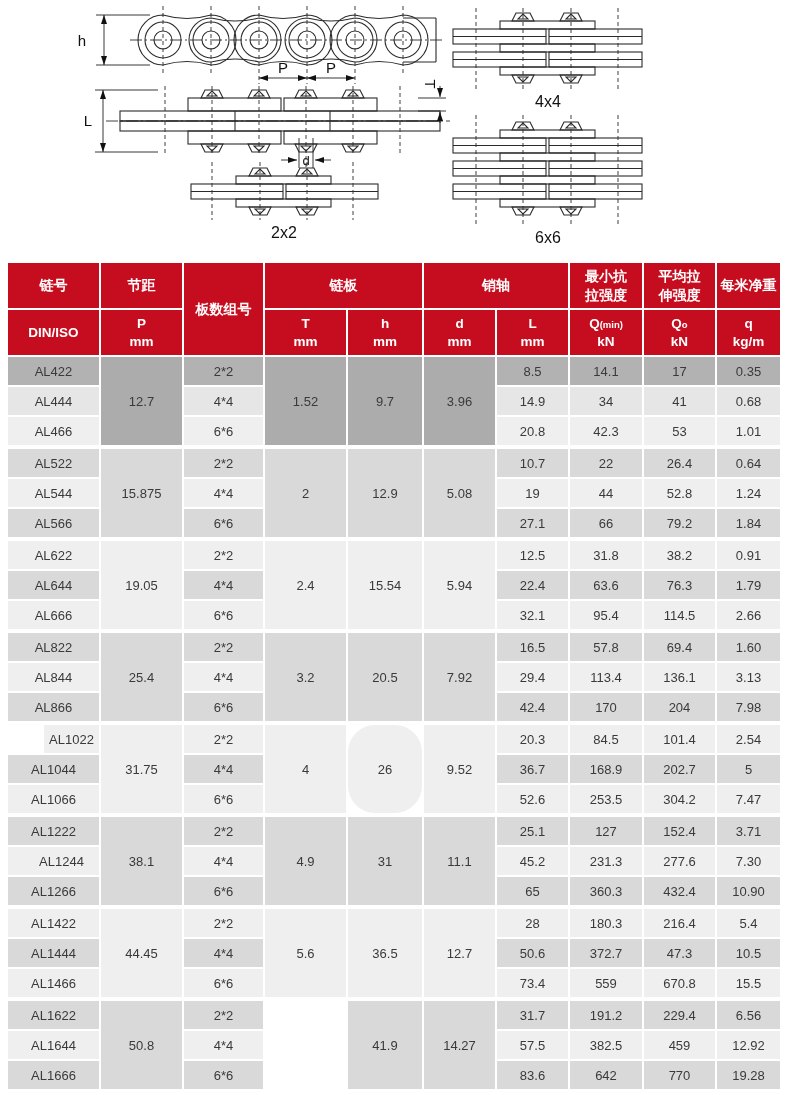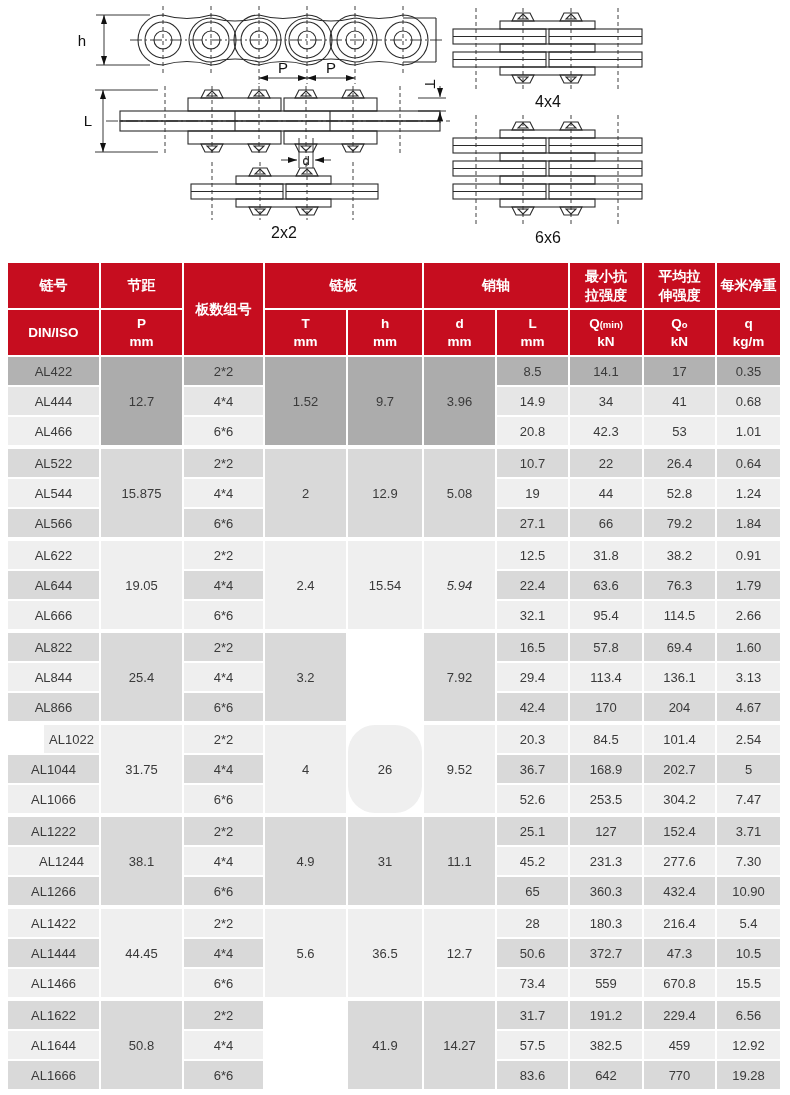--- a/index.html
+++ b/index.html
@@ -319,21 +319,21 @@
           <div class="tcell s-med" style="grid-area: 3 / 3 / span 1;">6*6</div>
           <div class="tcell s-med" style="grid-area: 3 / 7 / span 1;">27.1</div>
           <div class="tcell s-med" style="grid-area: 3 / 8 / span 1;">66</div>
           <div class="tcell s-med" style="grid-area: 3 / 9 / span 1;">79.2</div>
           <div class="tcell s-med" style="grid-area: 3 / 10 / span 1;">1.84</div>
         </div>
         <div class="tgroup">
           <div class="tcell s-light" style="grid-area: 1 / 2 / span 3;">19.05</div>
           <div class="tcell s-light" style="grid-area: 1 / 4 / span 3;">2.4</div>
           <div class="tcell s-light" style="grid-area: 1 / 5 / span 3;">15.54</div>
-          <div class="tcell s-light" style="grid-area: 1 / 6 / span 3; font-style: italic;">5.94</div>
+          <div class="tcell s-light" style="grid-area: 1 / 6 / span 3;">5.94</div>
           <div class="tcell s-light" style="grid-area: 1 / 1 / span 1;">AL622</div>
           <div class="tcell s-light" style="grid-area: 1 / 3 / span 1;">2*2</div>
           <div class="tcell s-light" style="grid-area: 1 / 7 / span 1;">12.5</div>
           <div class="tcell s-light" style="grid-area: 1 / 8 / span 1;">31.8</div>
           <div class="tcell s-light" style="grid-area: 1 / 9 / span 1;">38.2</div>
           <div class="tcell s-light" style="grid-area: 1 / 10 / span 1;">0.91</div>
           <div class="tcell s-med" style="grid-area: 2 / 1 / span 1;">AL644</div>
           <div class="tcell s-med" style="grid-area: 2 / 3 / span 1;">4*4</div>
           <div class="tcell s-med" style="grid-area: 2 / 7 / span 1;">22.4</div>
           <div class="tcell s-med" style="grid-area: 2 / 8 / span 1;">63.6</div>
@@ -342,39 +342,40 @@
           <div class="tcell s-light" style="grid-area: 3 / 1 / span 1;">AL666</div>
           <div class="tcell s-light" style="grid-area: 3 / 3 / span 1;">6*6</div>
           <div class="tcell s-light" style="grid-area: 3 / 7 / span 1;">32.1</div>
           <div class="tcell s-light" style="grid-area: 3 / 8 / span 1;">95.4</div>
           <div class="tcell s-light" style="grid-area: 3 / 9 / span 1;">114.5</div>
           <div class="tcell s-light" style="grid-area: 3 / 10 / span 1;">2.66</div>
         </div>
         <div class="tgroup">
           <div class="tcell s-med" style="grid-area: 1 / 2 / span 3;">25.4</div>
           <div class="tcell s-med" style="grid-area: 1 / 4 / span 3;">3.2</div>
+          <div class="tcell s-med" style="grid-area: 1 / 5 / span 3;">20.5</div>
           <div class="tcell s-med" style="grid-area: 1 / 6 / span 3;">7.92</div>
           <div class="tcell s-med" style="grid-area: 1 / 1 / span 1;">AL822</div>
           <div class="tcell s-med" style="grid-area: 1 / 3 / span 1;">2*2</div>
           <div class="tcell s-med" style="grid-area: 1 / 7 / span 1;">16.5</div>
           <div class="tcell s-med" style="grid-area: 1 / 8 / span 1;">57.8</div>
           <div class="tcell s-med" style="grid-area: 1 / 9 / span 1;">69.4</div>
           <div class="tcell s-med" style="grid-area: 1 / 10 / span 1;">1.60</div>
           <div class="tcell s-light" style="grid-area: 2 / 1 / span 1;">AL844</div>
           <div class="tcell s-light" style="grid-area: 2 / 3 / span 1;">4*4</div>
           <div class="tcell s-light" style="grid-area: 2 / 7 / span 1;">29.4</div>
           <div class="tcell s-light" style="grid-area: 2 / 8 / span 1;">113.4</div>
           <div class="tcell s-light" style="grid-area: 2 / 9 / span 1;">136.1</div>
           <div class="tcell s-light" style="grid-area: 2 / 10 / span 1;">3.13</div>
           <div class="tcell s-med" style="grid-area: 3 / 1 / span 1;">AL866</div>
           <div class="tcell s-med" style="grid-area: 3 / 3 / span 1;">6*6</div>
           <div class="tcell s-med" style="grid-area: 3 / 7 / span 1;">42.4</div>
           <div class="tcell s-med" style="grid-area: 3 / 8 / span 1;">170</div>
           <div class="tcell s-med" style="grid-area: 3 / 9 / span 1;">204</div>
-          <div class="tcell s-med" style="grid-area: 3 / 10 / span 1;">4.67</div>
+          <div class="tcell s-med" style="grid-area: 3 / 10 / span 1;">7.98</div>
         </div>
         <div class="tgroup">
           <div class="tcell s-light" style="grid-area: 1 / 2 / span 3;">31.75</div>
           <div class="tcell s-light" style="grid-area: 1 / 4 / span 3;">4</div>
           <div class="tcell s-light" style="grid-area: 1 / 5 / span 3; border-radius: 27px;">26</div>
           <div class="tcell s-light" style="grid-area: 1 / 6 / span 3;">9.52</div>
           <div class="tcell s-light" style="grid-area: 1 / 1 / span 1; margin-left: 36px;">AL1022</div>
           <div class="tcell s-light" style="grid-area: 1 / 3 / span 1;">2*2</div>
           <div class="tcell s-light" style="grid-area: 1 / 7 / span 1;">20.3</div>
           <div class="tcell s-light" style="grid-area: 1 / 8 / span 1;">84.5</div>

